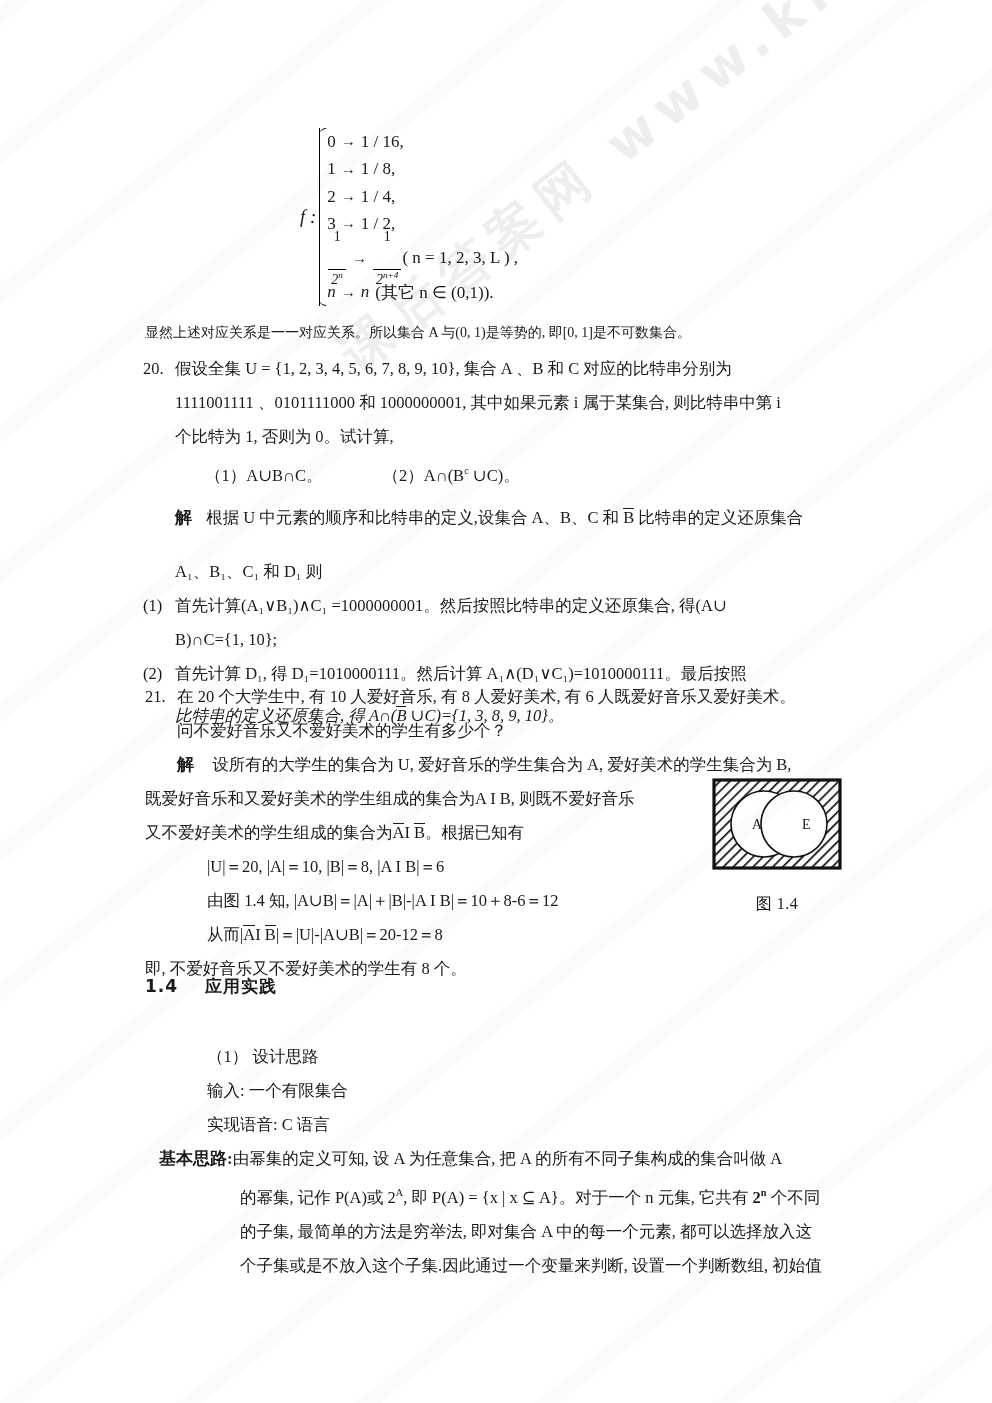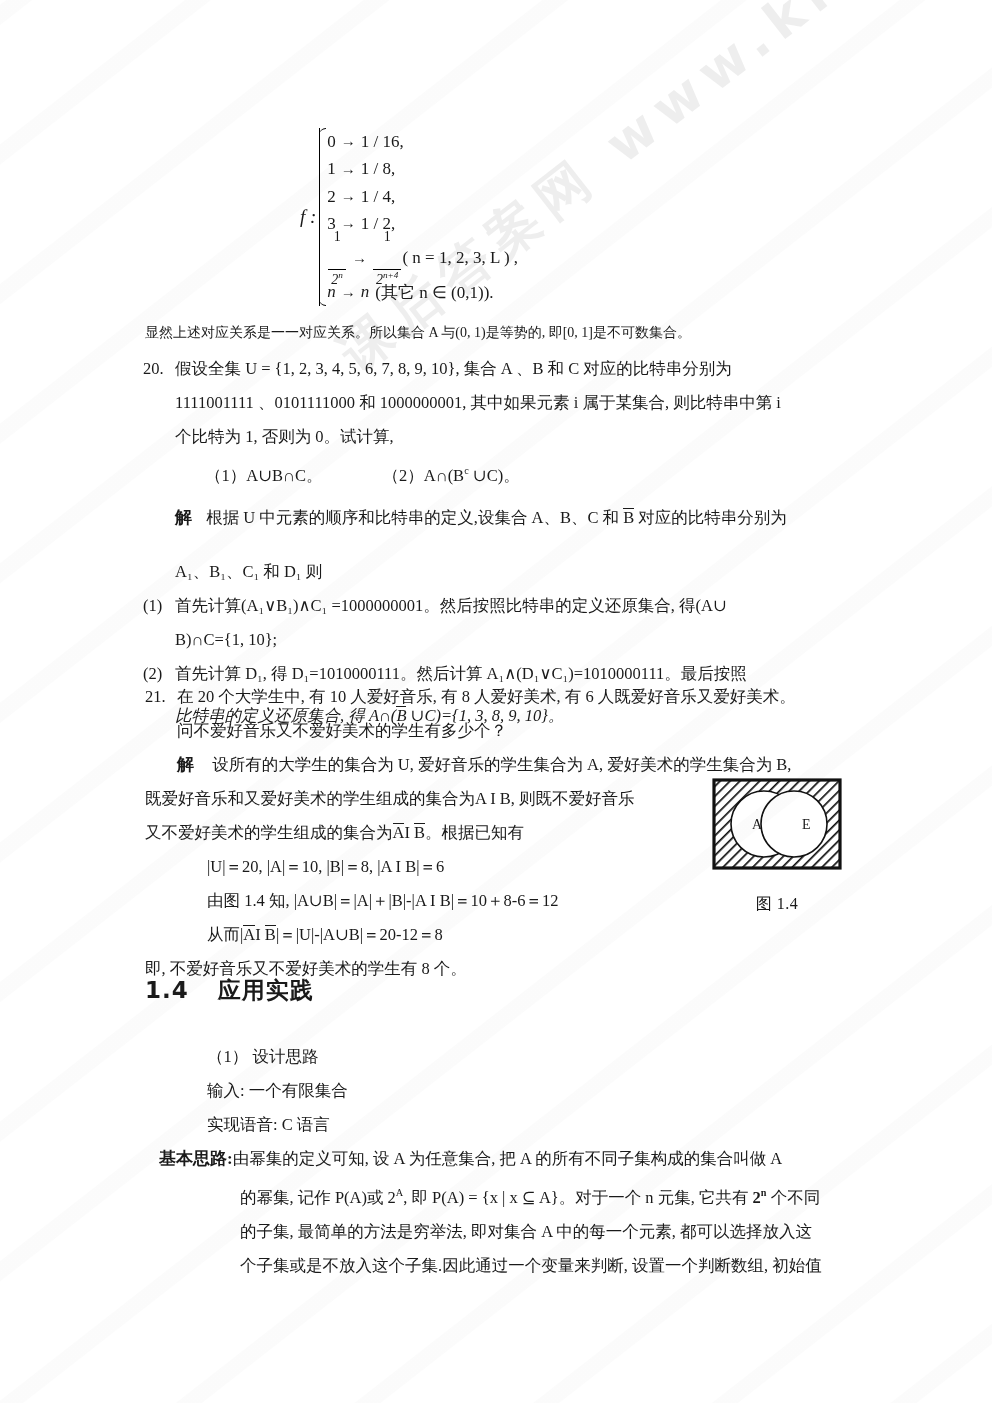--- a/index.html
+++ b/index.html
@@ -145,21 +145,21 @@
   .indent1 { padding-left: 32px; }
   .indent2 { padding-left: 62px; }
   .indent3 { padding-left: 95px; }
   .jie {
     font-weight: bold;
     font-size: 17px;
   }
   .sec-head {
     font-family: "DejaVu Sans", "Liberation Sans", sans-serif;
     font-weight: bold;
-    font-size: 23px;
+    font-size: 17px;
     letter-spacing: 1px;
   }
   .ovl {
     border-top: 1.2px solid #1a1a1a;
     padding-top: 0px;
     display: inline-block;
     line-height: 1.05;
   }
   sup.up { font-size: 0.62em; vertical-align: super; }
   .bold-sup { font-weight: bold; }
@@ -247,21 +247,21 @@
       <div class="num-item indent1">1111001111   、0101111000 和 1000000001,  其中如果元素 i 属于某集合, 则比特串中第 i</div>
       <div class="num-item indent1">个比特为 1, 否则为 0。试计算,</div>
 
       <div class="num-item indent2">
         <span>（1）A∪B∩C。</span>
         <span style="display:inline-block; width:56px;"></span><span>（2）A∩(B</span><sup class="up">c</sup><span> ∪C)。</span>
       </div>
 
       <div class="num-item indent1" style="margin-top:8px;">
         <span class="jie">解</span>
-        <span style="display:inline-block;width:10px;"></span><span>根据 U 中元素的顺序和比特串的定义,设集合 A、B、C 和 </span><span class="ovl">B</span><span> 对应的比特串分别为</span>
+        <span style="display:inline-block;width:10px;"></span><span>根据 U 中元素的顺序和比特串的定义,设集合 A、B、C 和 </span><span class="ovl">B</span><span> 比特串的定义还原集合</span>
       </div>
 
       <div class="num-item indent1" style="margin-top:20px;">A₁、B₁、C₁ 和 D₁ 则</div>
 
       <div class="num-item">
         <span class="item-no">(1)</span><span>首先计算(A₁∨B₁)∧C₁ =1000000001。然后按照比特串的定义还原集合, 得(A∪</span>
       </div>
       <div class="num-item indent1">B)∩C={1, 10};</div>
 
       <div class="num-item">

